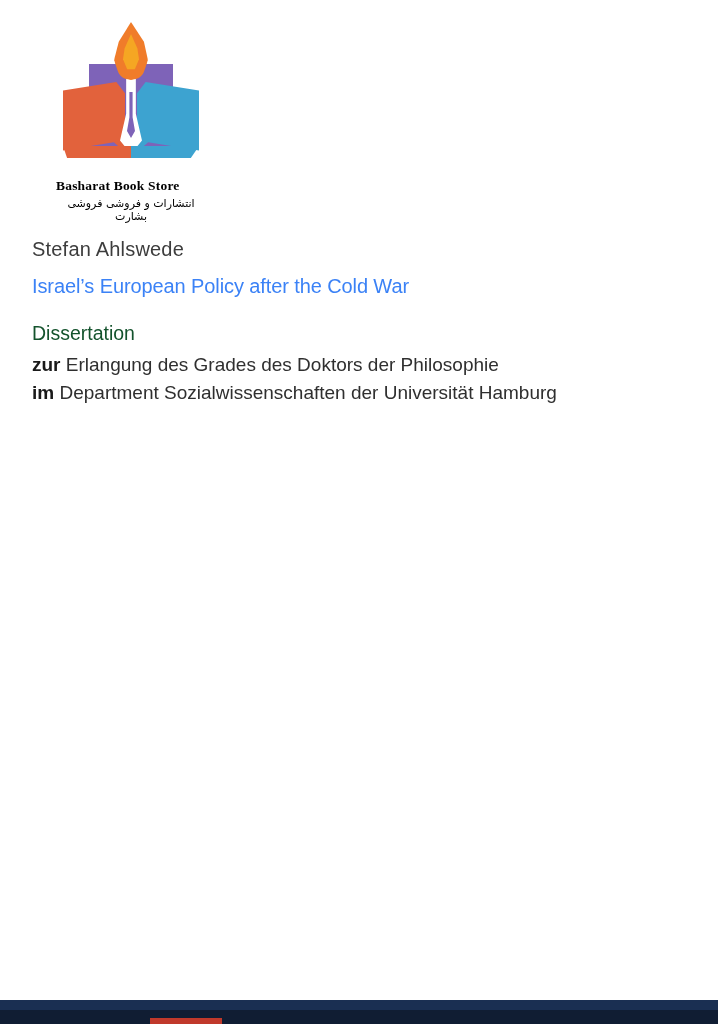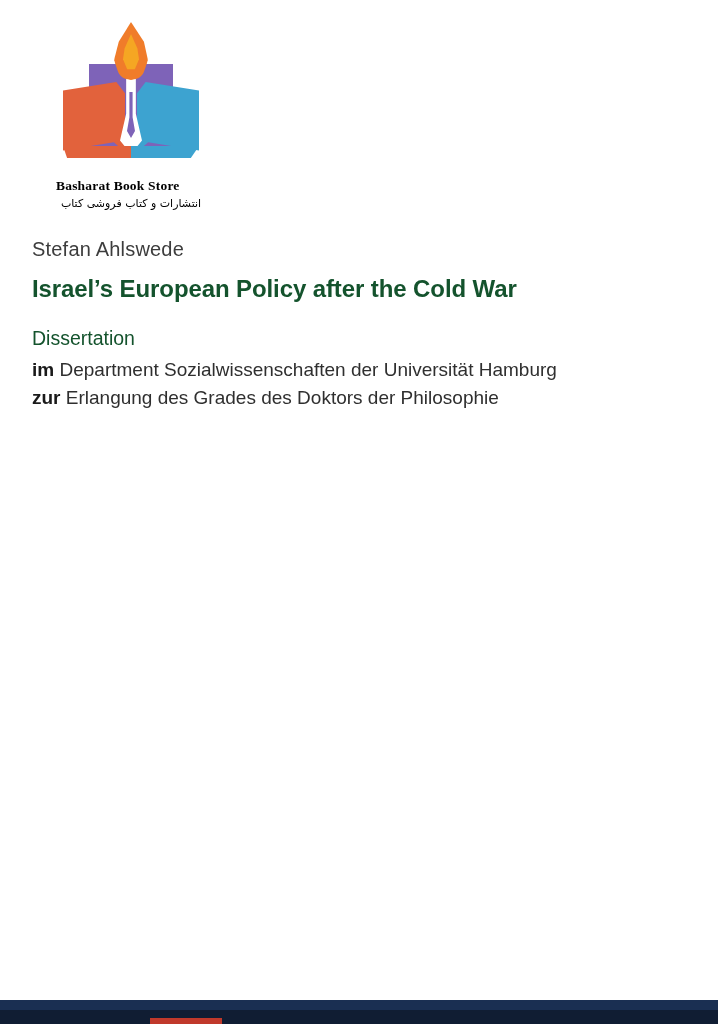--- a/index.html
+++ b/index.html
@@ -142,23 +142,23 @@
     right: 13px;
   }
   .author {
     font-size: 20px;
     font-weight: 400;
     color: #3d3d3d;
     letter-spacing: 0.2px;
     margin: 0 0 14px 0;
   }
   .main-title {
-    font-size: 24px;
-    font-weight: 700;
-    color: #14532d;
+    font-size: 20px;
+    font-weight: 400;
+    color: #3b82f6;
     letter-spacing: -0.1px;
     margin: 0 0 24px 0;
     white-space: nowrap;
   }
   .sub-kind {
     font-size: 19.5px;
     font-weight: 400;
     color: #14532d;
     margin: 0 0 6px 0;
   }
@@ -210,27 +210,27 @@
     <div class="book-left"></div>
     <div class="book-right"></div>
     <div class="logo-shaft"></div>
     <div class="logo-shaft-inner"></div>
     <div class="logo-flame"></div>
     <div class="logo-flame-inner"></div>
     <div class="book-base"></div>
     <div class="book-base-left"></div>
   </div>
   <div class="store-name">Basharat Book Store</div>
-  <div class="store-name-fa">انتشارات و کتاب فروشی کتاب</div>
+  <div class="store-name-fa">انتشارات و فروشی فروشی بشارت</div>
 </div>
 
 <div class="title-block">
   <div class="author">Stefan Ahlswede</div>
   <div class="main-title">Israel’s European Policy after the Cold War</div>
   <div class="sub-kind">Dissertation</div>
+  <div class="sub-line"><span class="lead">zur</span> Erlangung des Grades des Doktors der Philosophie</div>
   <div class="sub-line"><span class="lead">im</span> Department Sozialwissenschaften der Universität Hamburg</div>
-  <div class="sub-line"><span class="lead">zur</span> Erlangung des Grades des Doktors der Philosophie</div>
 </div>
 
 <div class="bottom-bar"></div>
 <div class="bottom-strip">
   <div class="bottom-accent"></div>
 </div>
 
 </body></html>

